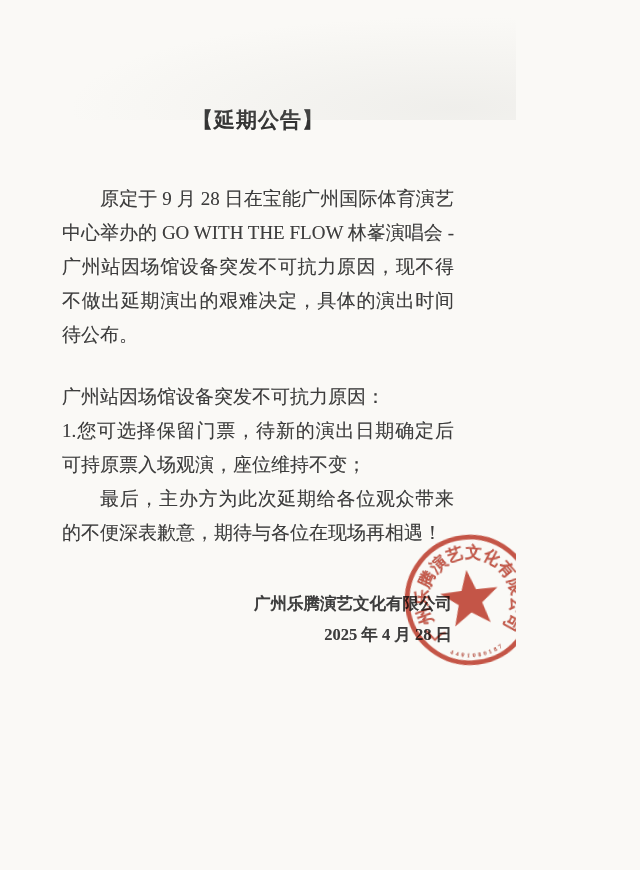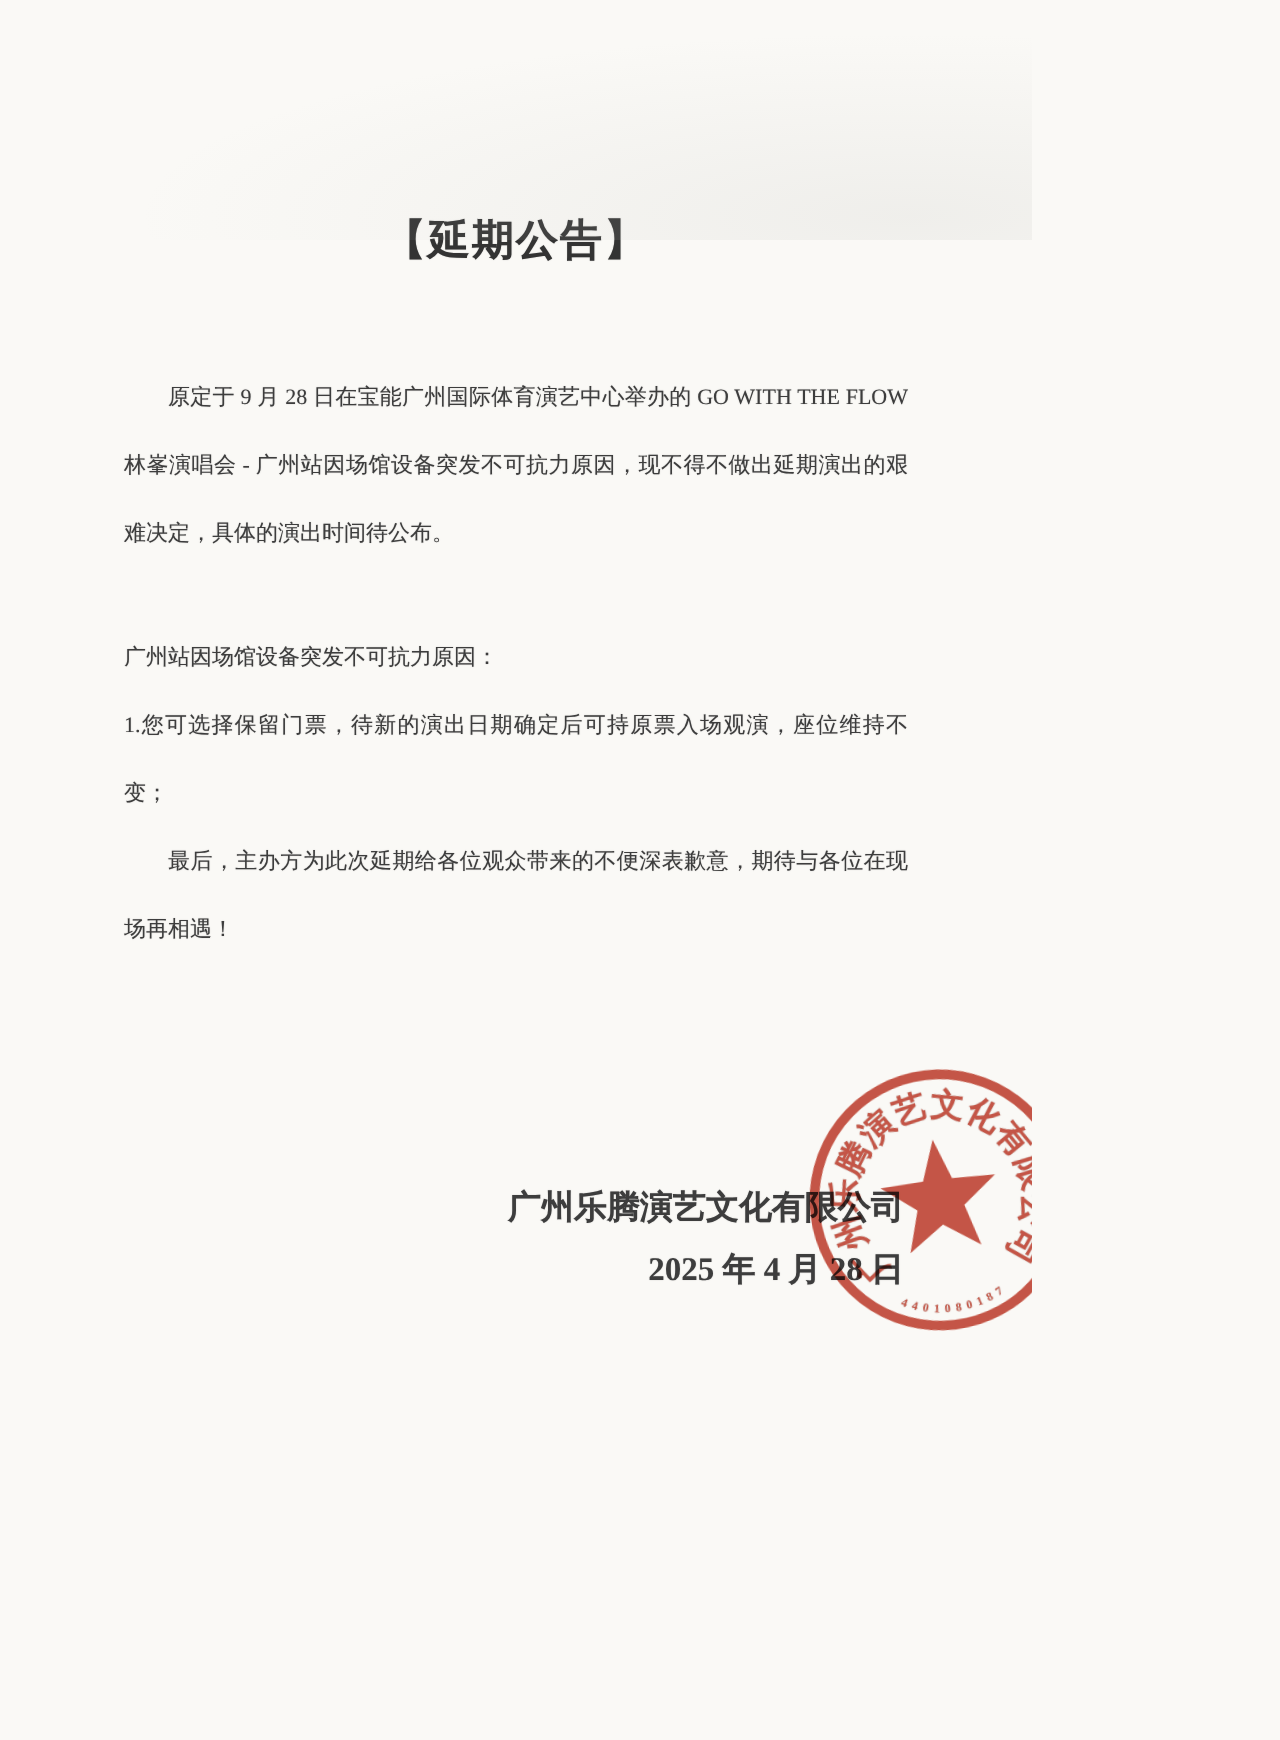--- a/index.html
+++ b/index.html
@@ -25,21 +25,21 @@
     margin: 0;
     padding-top: 106px;
     text-align: center;
     font-size: 21px;
     font-weight: 600;
     letter-spacing: 1px;
     color: #333333;
   }
   .content {
     padding: 0 62px;
-    font-size: 11px;
+    font-size: 19px;
     line-height: 34px;
     text-align: justify;
   }
   p { margin: 0; }
   .para-main   { margin-top: 48px; text-indent: 2em; }
   .para-intro  { margin-top: 28px; }
   .para-option1{ margin-top: 0; }
   .para-option2{ margin-top: 0; }
   .para-apology{ text-indent: 2em; }
   .signature {

